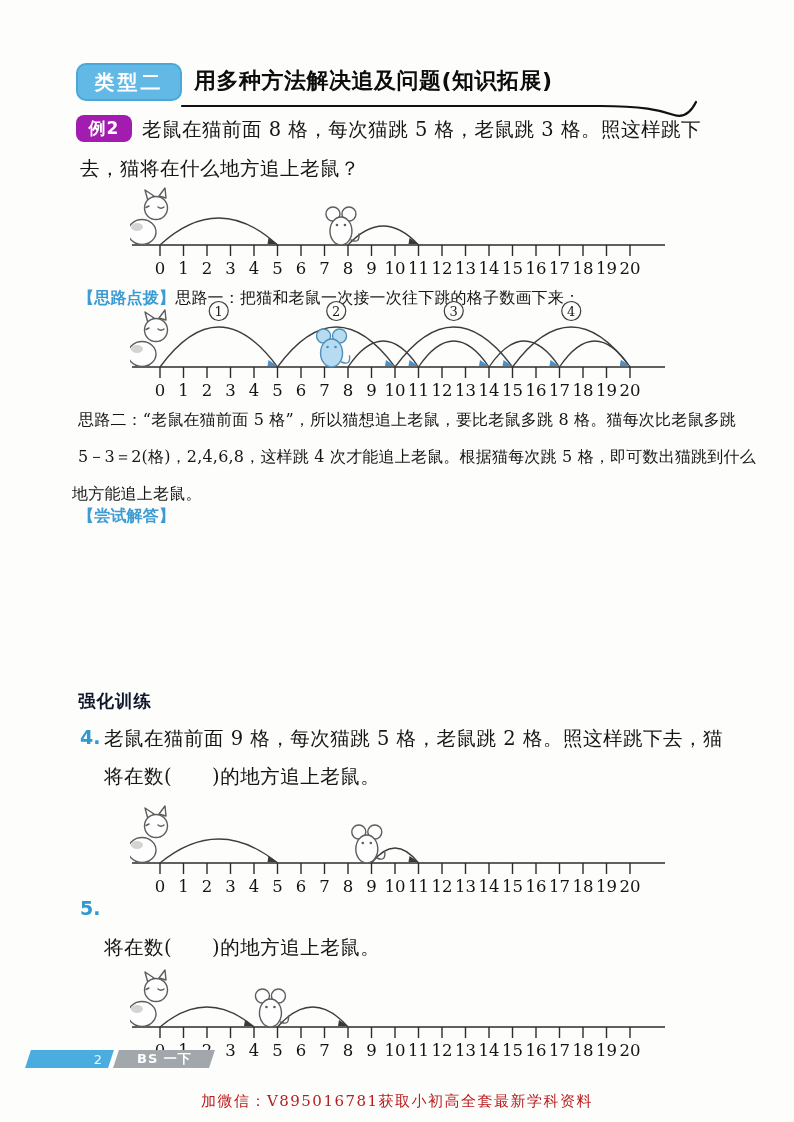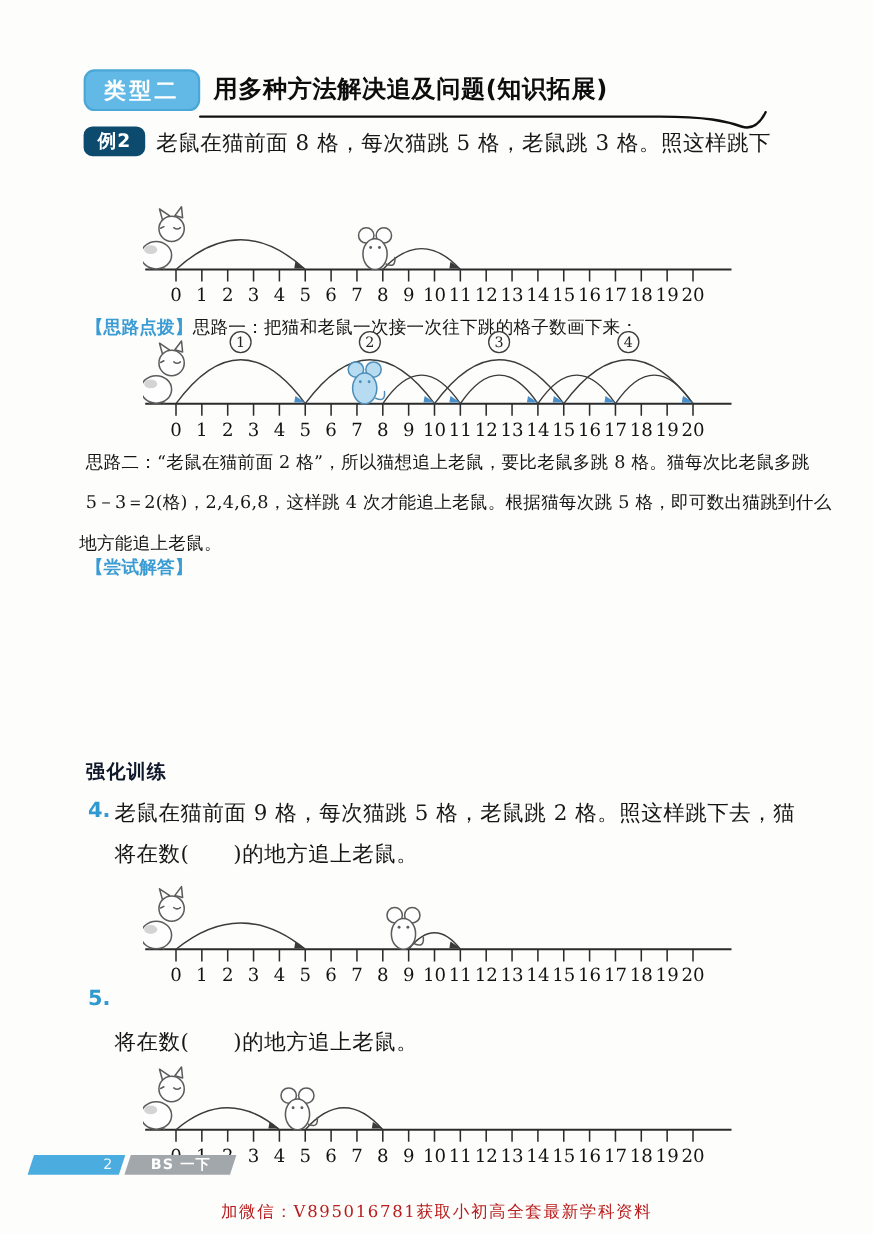--- a/index.html
+++ b/index.html
@@ -7,21 +7,21 @@
         font-family:"DejaVu Serif","DejaVu Sans",serif;color:#161616;}
   .abs{position:absolute;}
   
   .type-badge{left:76px;top:63px;width:102px;height:34px;background:#63b9e6;border:2px solid #4aa7d8;
         border-radius:10px;color:#fff;font-family:"DejaVu Sans","Liberation Sans",sans-serif;
         font-weight:bold;font-size:20px;letter-spacing:3px;display:flex;align-items:center;justify-content:center;}
   .page-title{left:194px;top:66px;font-family:"DejaVu Sans","Liberation Sans",sans-serif;
         font-weight:bold;font-size:22px;letter-spacing:.5px;color:#0d0d0d;}
   .swoosh{left:180px;top:96px;}
   
-  .ex-badge{left:76px;top:115px;width:56px;height:27px;background:#0c4a6e;border-radius:8px;color:#fff;
+  .ex-badge{left:76px;top:115px;width:56px;height:27px;background:#a21caf;border-radius:8px;color:#fff;
         font-family:"DejaVu Sans","Liberation Sans",sans-serif;font-weight:bold;font-size:17px;
         display:flex;align-items:center;justify-content:center;letter-spacing:1px;}
   .body-line{font-size:19.5px;letter-spacing:.5px;white-space:nowrap;}
   .small-line{font-size:16px;letter-spacing:.2px;white-space:nowrap;}
   .blue-bold{color:#3b9cd4;font-weight:bold;}
   .heading-blue{color:#0f172a;font-family:"DejaVu Sans","Liberation Sans",sans-serif;
         font-weight:bold;font-size:17.5px;letter-spacing:1px;}
   .prob-num{color:#2f9ad0;font-family:"DejaVu Sans","Liberation Sans",sans-serif;font-weight:bold;font-size:19px;}
   .numberline{position:absolute;left:130px;}
   
@@ -41,20 +41,21 @@
 <div class="page">
 
   <div class="abs page-title">用多种方法解决追及问题(知识拓展)</div>
   <div class="abs type-badge">类型二</div>
   <svg class="abs swoosh" width="520" height="26" viewBox="0 0 520 26">
     <path d="M2,10 L420,10 C462,10 480,14 494,19 C503,22 510,18 516,6" fill="none" stroke="#111" stroke-width="2.2" stroke-linecap="round"></path>
   </svg>
 
   <div class="abs ex-badge">例2</div>
   <div class="abs body-line" style="left:142px;top:116px;">老鼠在猫前面 8 格，每次猫跳 5 格，老鼠跳 3 格。照这样跳下</div>
+  <div class="abs body-line" style="left:80px;top:155px;">去，猫将在什么地方追上老鼠？</div>
 
   <svg class="numberline" style="top:170px;" width="545" height="114" viewBox="0 0 545 114">
       <line x1="2" y1="75" x2="535" y2="75" stroke="#2b2b2b" stroke-width="1.7"></line>
       <line x1="30" y1="75" x2="30" y2="86" stroke="#2b2b2b" stroke-width="1.4"></line>
       <text x="30" y="104" text-anchor="middle" font-size="16.5" font-family="DejaVu Serif,serif" fill="#141414">0</text>
       <line x1="53.5" y1="75" x2="53.5" y2="86" stroke="#2b2b2b" stroke-width="1.4"></line>
       <text x="53.5" y="104" text-anchor="middle" font-size="16.5" font-family="DejaVu Serif,serif" fill="#141414">1</text>
       <line x1="77" y1="75" x2="77" y2="86" stroke="#2b2b2b" stroke-width="1.4"></line>
       <text x="77" y="104" text-anchor="middle" font-size="16.5" font-family="DejaVu Serif,serif" fill="#141414">2</text>
       <line x1="100.5" y1="75" x2="100.5" y2="86" stroke="#2b2b2b" stroke-width="1.4"></line>
@@ -204,21 +205,21 @@
       <g transform="translate(186.54999999999998,36)" fill="#b7dcf1" stroke="#4e8fba" stroke-width="1.4" stroke-linecap="round">
     <circle cx="7" cy="8" r="7"></circle>
     <circle cx="23" cy="8" r="7"></circle>
     <ellipse cx="15" cy="25" rx="11" ry="14"></ellipse>
     <circle cx="11" cy="19" r="1.3" fill="#4e8fba" stroke="none"></circle>
     <circle cx="19" cy="19" r="1.3" fill="#4e8fba" stroke="none"></circle>
     <path d="M25,34 q9,4 8,-6" fill="none"></path>
   </g>
     </svg>
 
-  <div class="abs small-line" style="left:78px;top:410px;">思路二：“老鼠在猫前面 2 格”，所以猫想追上老鼠，要比老鼠多跳 8 格。猫每次比老鼠多跳</div>
+  <div class="abs small-line" style="left:78px;top:410px;">思路二：“老鼠在猫前面 5 格”，所以猫想追上老鼠，要比老鼠多跳 8 格。猫每次比老鼠多跳</div>
   <div class="abs small-line" style="left:78px;top:447px;">5－3＝2(格)，2,4,6,8，这样跳 4 次才能追上老鼠。根据猫每次跳 5 格，即可数出猫跳到什么</div>
   <div class="abs small-line" style="left:72px;top:484px;">地方能追上老鼠。</div>
 
   <div class="abs small-line blue-bold" style="left:78px;top:506px;">【尝试解答】</div>
 
   <div class="abs heading-blue" style="left:78px;top:689px;">强化训练</div>
 
   <div class="abs prob-num" style="left:80px;top:726px;">4.</div>
   <div class="abs body-line" style="left:104px;top:725px;">老鼠在猫前面 9 格，每次猫跳 5 格，老鼠跳 2 格。照这样跳下去，猫</div>
   <div class="abs body-line" style="left:104px;top:763px;">将在数(　　)的地方追上老鼠。</div>

